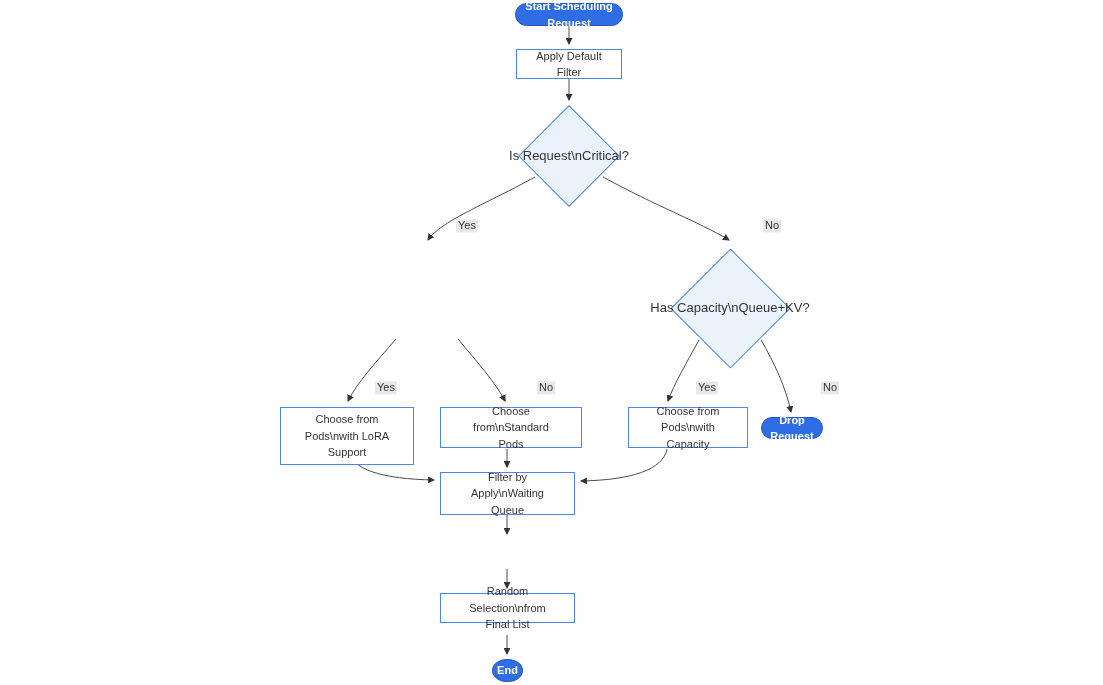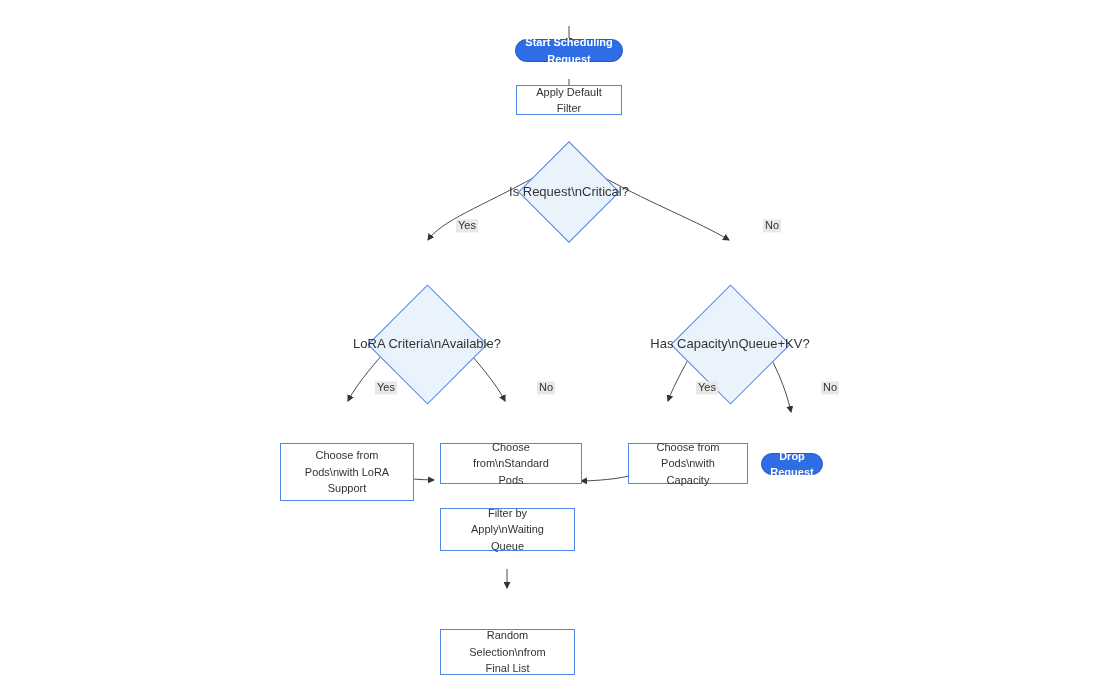--- a/index.html
+++ b/index.html
@@ -16,21 +16,21 @@
   html,body{background:#fff;}
   .canvas{
     position:relative;
     width:1103px;height:685px;
     background:var(--canvas-bg);
     font-family:"Liberation Sans", sans-serif;
     color:var(--text-color);
     overflow:hidden;
   }
   .edges{position:absolute;left:0;top:0;width:1103px;height:685px;}
-  .node{position:absolute;display:flex;align-items:center;justify-content:center;text-align:center;font-size:11px;line-height:1.5;margin-top:36px;}
+  .node{position:absolute;display:flex;align-items:center;justify-content:center;text-align:center;font-size:11px;line-height:1.5;}
   .pill{
     background:var(--node-blue);
     border:1px solid var(--node-blue-border);
     color:#fff;font-weight:bold;
     border-radius:14px;
   }
   .proc{
     background:#fff;
     border:1.5px solid var(--border-blue);
     padding:2px 19px;
@@ -88,42 +88,38 @@
 
   <div class="node pill" style="left:515px;top:3px;width:108px;height:23px;">Start Scheduling Request</div>
 
   <div class="node proc" style="left:516px;top:49px;width:106px;height:30px;">Apply Default Filter</div>
 
   <div class="node diamond" style="left:518px;top:105px;width:102px;height:102px;">
     <div class="shape" style="left:15px;top:15px;width:72px;height:72px;"></div>
     <div class="dlabel">Is Request\nCritical?</div>
   </div>
 
-  <div class="node diamond" style="left:367px;top:248px;width:120px;height:120px;">
-    <div class="shape" style="left:17.5px;top:17.5px;width:85px;height:85px;"></div>
-    <div class="dlabel">LoRA Criteria\nAvailable?</div>
-  </div>
 
   <div class="node diamond" style="left:670px;top:248px;width:120px;height:120px;">
     <div class="shape" style="left:17.5px;top:17.5px;width:85px;height:85px;"></div>
     <div class="dlabel">Has Capacity\nQueue+KV?</div>
   </div>
 
   <div class="node proc" style="left:280px;top:407px;width:134px;height:58px;">Choose from Pods\nwith LoRA Support</div>
 
   <div class="node proc" style="left:440px;top:407px;width:142px;height:41px;">Choose from\nStandard Pods</div>
 
   <div class="node proc" style="left:628px;top:407px;width:120px;height:41px;">Choose from Pods\nwith Capacity</div>
 
   <div class="node pill" style="left:761px;top:417px;width:62px;height:22px;">Drop Request</div>
 
   <div class="node proc" style="left:440px;top:472px;width:135px;height:43px;">Filter by Apply\nWaiting Queue</div>
 
 
-  <div class="node proc" style="left:440px;top:593px;width:135px;height:46px;">Random Selection\nfrom Final List</div>
+  <div class="node proc" style="left:440px;top:593px;width:135px;height:30px;">Random Selection\nfrom Final List</div>
 
   <div class="node pill" style="left:492px;top:659px;width:31px;height:23px;border-radius:50%;">End</div>
 
   <span class="edge-label" style="left:428px;top:226px;">Yes</span>
   <span class="edge-label" style="left:733px;top:226px;">No</span>
   <span class="edge-label" style="left:347px;top:388px;">Yes</span>
   <span class="edge-label" style="left:507px;top:388px;">No</span>
   <span class="edge-label" style="left:668px;top:388px;">Yes</span>
   <span class="edge-label" style="left:791px;top:388px;">No</span>
 

